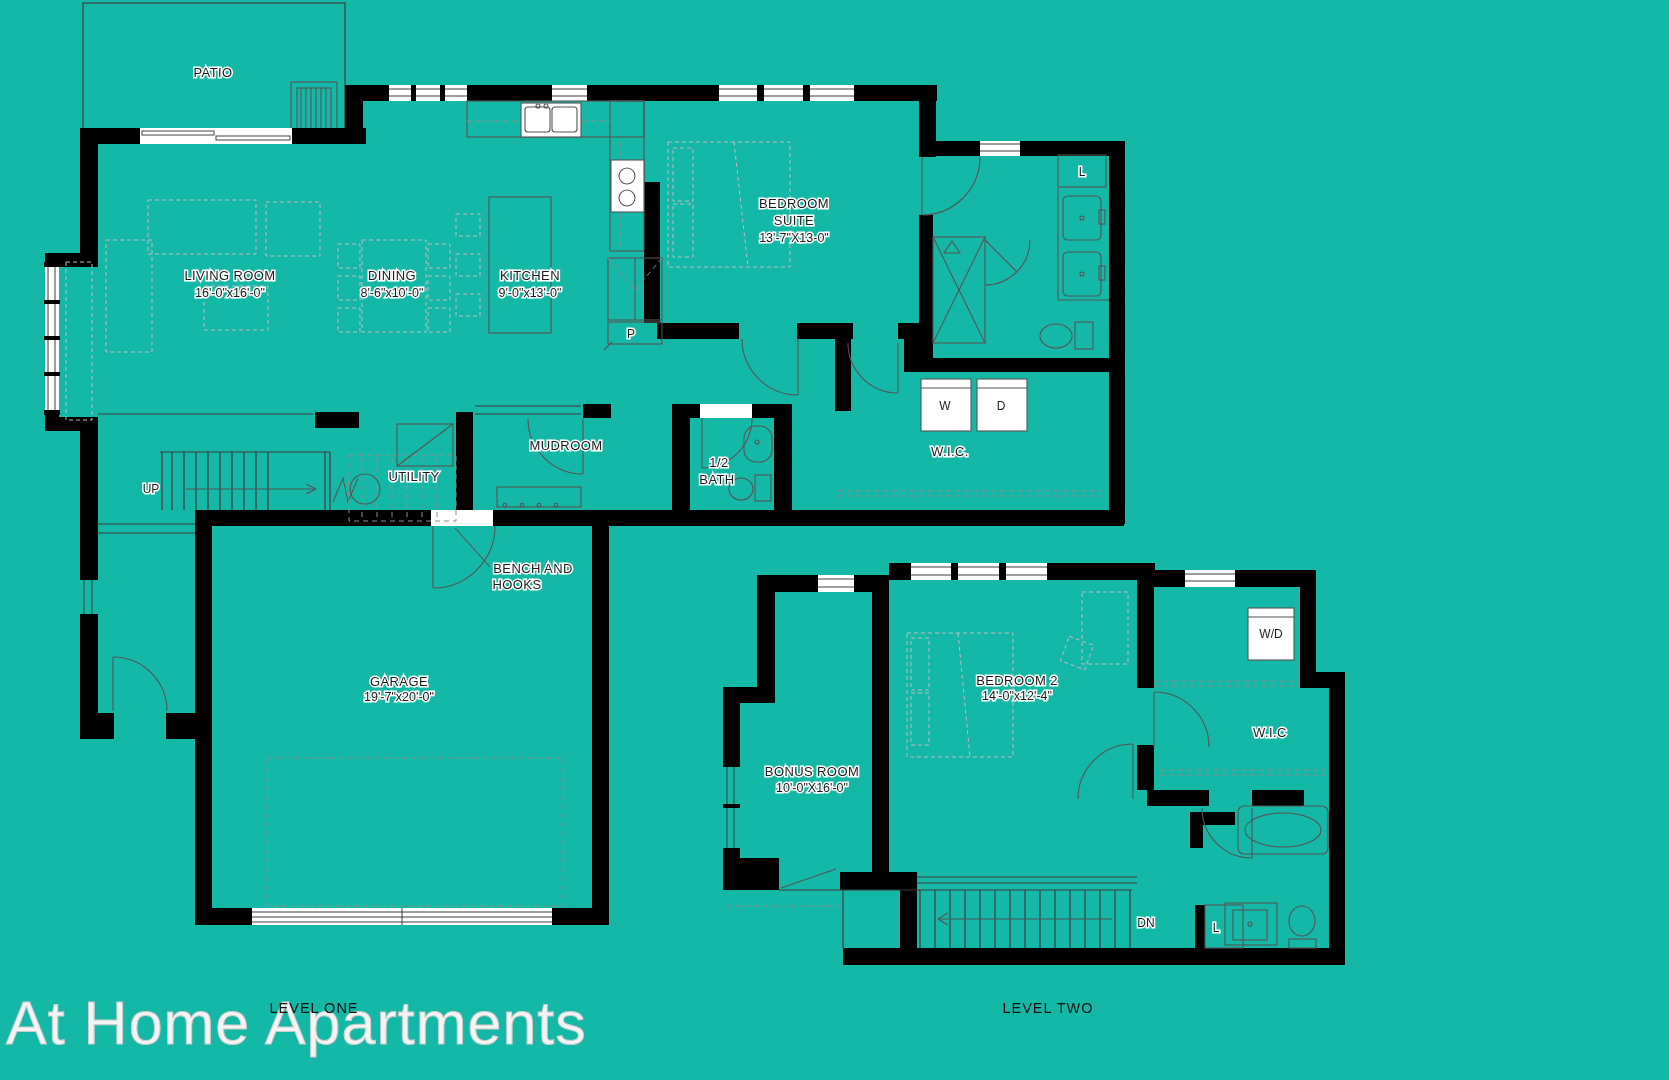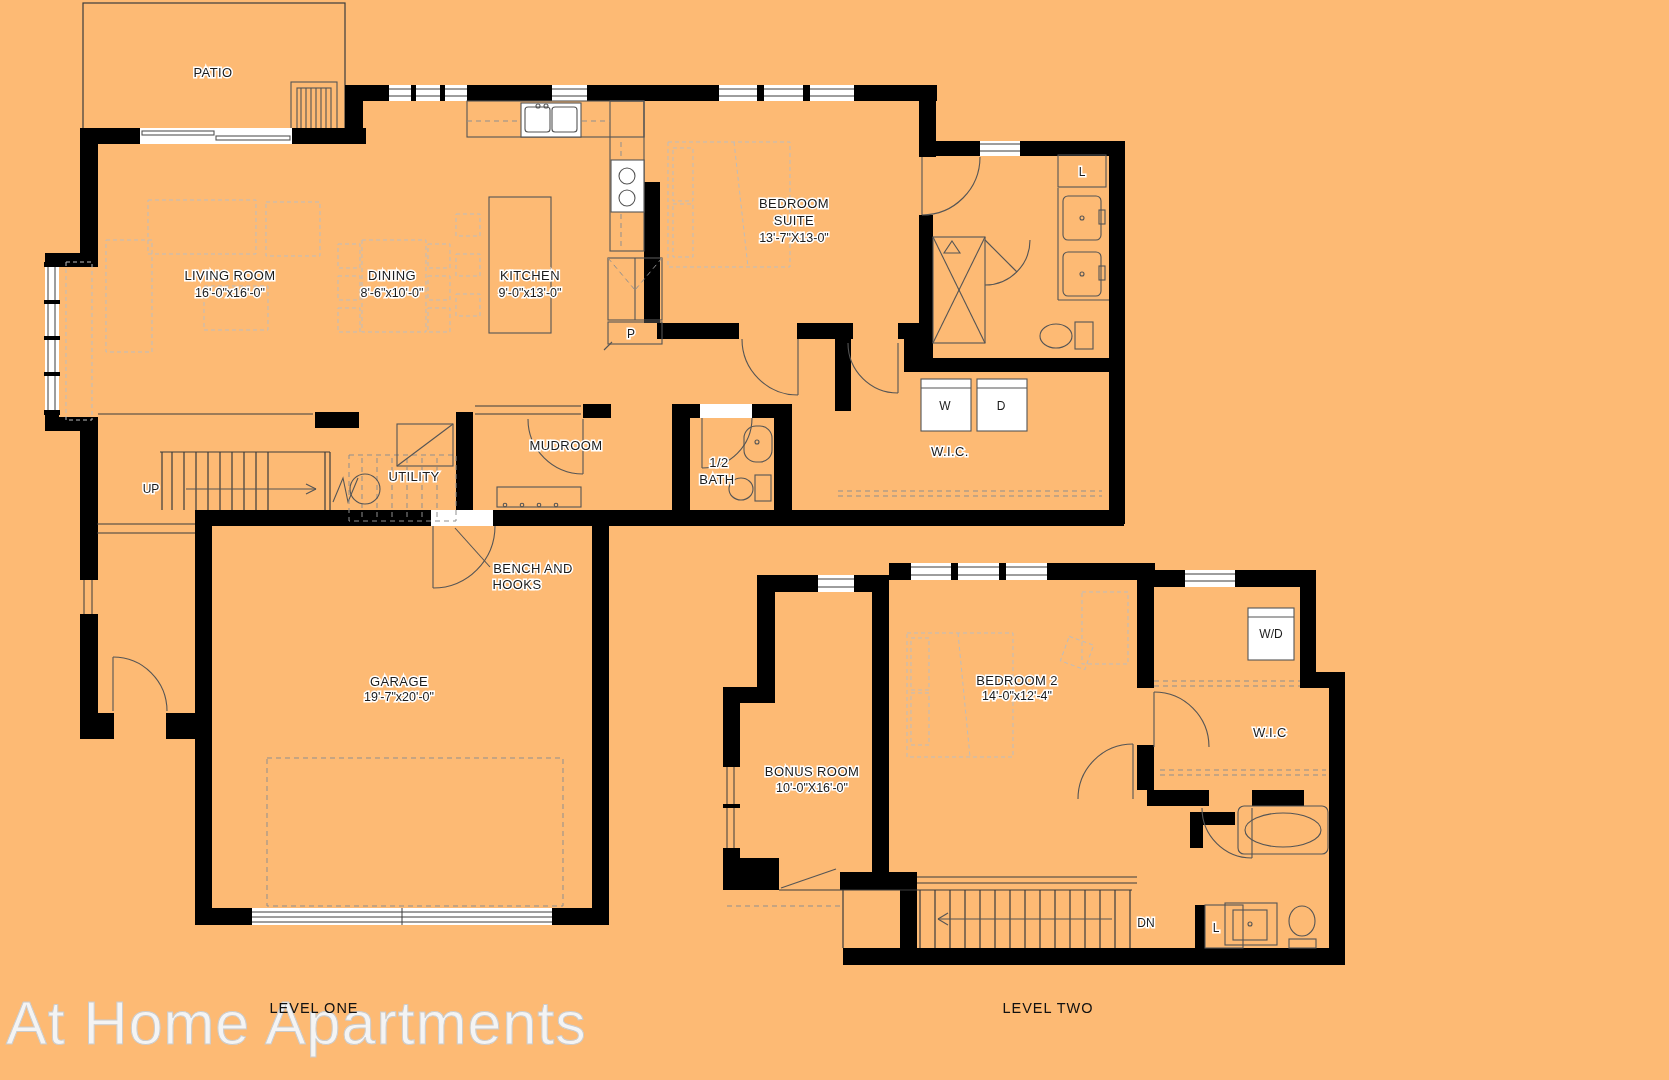--- a/index.html
+++ b/index.html
@@ -1,16 +1,16 @@
 <!DOCTYPE html>
 <html><head>
 <meta charset="utf-8">
 <style>
   html,body{margin:0;padding:0;background:#ffffff;}
-  .canvas{position:relative;width:1669px;height:1080px;background:#fdba74;overflow:hidden;
+  .canvas{position:relative;width:1669px;height:1080px;background:#14b8a6;overflow:hidden;
           font-family:"Liberation Sans", sans-serif;}
   svg{display:block;}
   .wall{fill:#000000;stroke:none;}
   .white{fill:#ffffff;stroke:none;}
   .thin{stroke:#3c3c3c;stroke-width:1.2;fill:none;}
   .fx{stroke:#555555;stroke-width:1.1;fill:none;}
   .fxf{stroke:#555555;stroke-width:1.1;fill:#ffffff;}
   .win{stroke:#3c3c3c;stroke-width:1;fill:none;}
   .fur{stroke:#bdbdbd;stroke-width:1;fill:none;stroke-dasharray:4 3;}
   .dash{stroke:#8f8f8f;stroke-width:1;fill:none;stroke-dasharray:5 4;}

